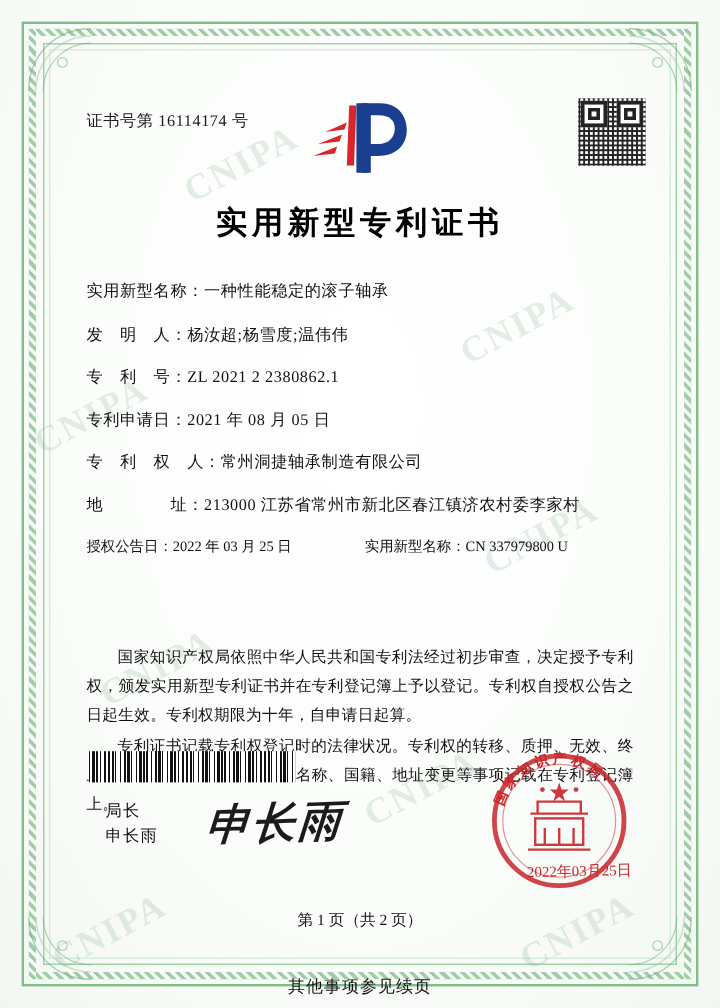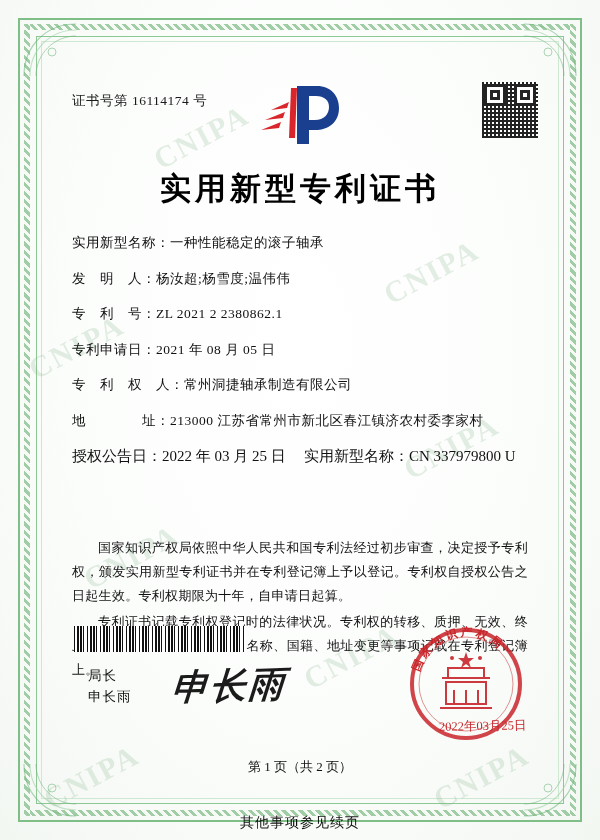--- a/index.html
+++ b/index.html
@@ -139,21 +139,21 @@
     transform: translateX(-50%);
     width: 110px; height: 72px;
   }
 
   .doc-title {
     position: absolute;
     left: 0; right: 0; top: 112px;
     text-align: center;
     font-family: "Liberation Serif", "DejaVu Serif", serif;
     font-weight: 700;
-    font-size: 31px;
+    font-size: 26px;
     letter-spacing: 4px;
     color: #000;
   }
 
   .fields {
     position: absolute;
     left: 20px; right: 10px; top: 178px;
   }
   .field {
     display: flex;
@@ -170,21 +170,21 @@
   }
   .field .val {
     flex: 1 1 auto;
     letter-spacing: .5px;
   }
   .field-row2 {
     display: flex;
     align-items: flex-start;
     margin-bottom: 5px;
     font-family: "Liberation Serif", "DejaVu Serif", serif;
-    font-size: 15px;
+    font-size: 12px;
     color: #111;
   }
   .field-row2 .seg { display:flex; align-items: baseline; }
   .field-row2 .seg.first { flex: 0 0 232px; }
 
   .paras {
     position: absolute;
     left: 20px; right: 20px; top: 480px;
     font-family: "Liberation Serif", "DejaVu Serif", serif;
     font-size: 13px;

